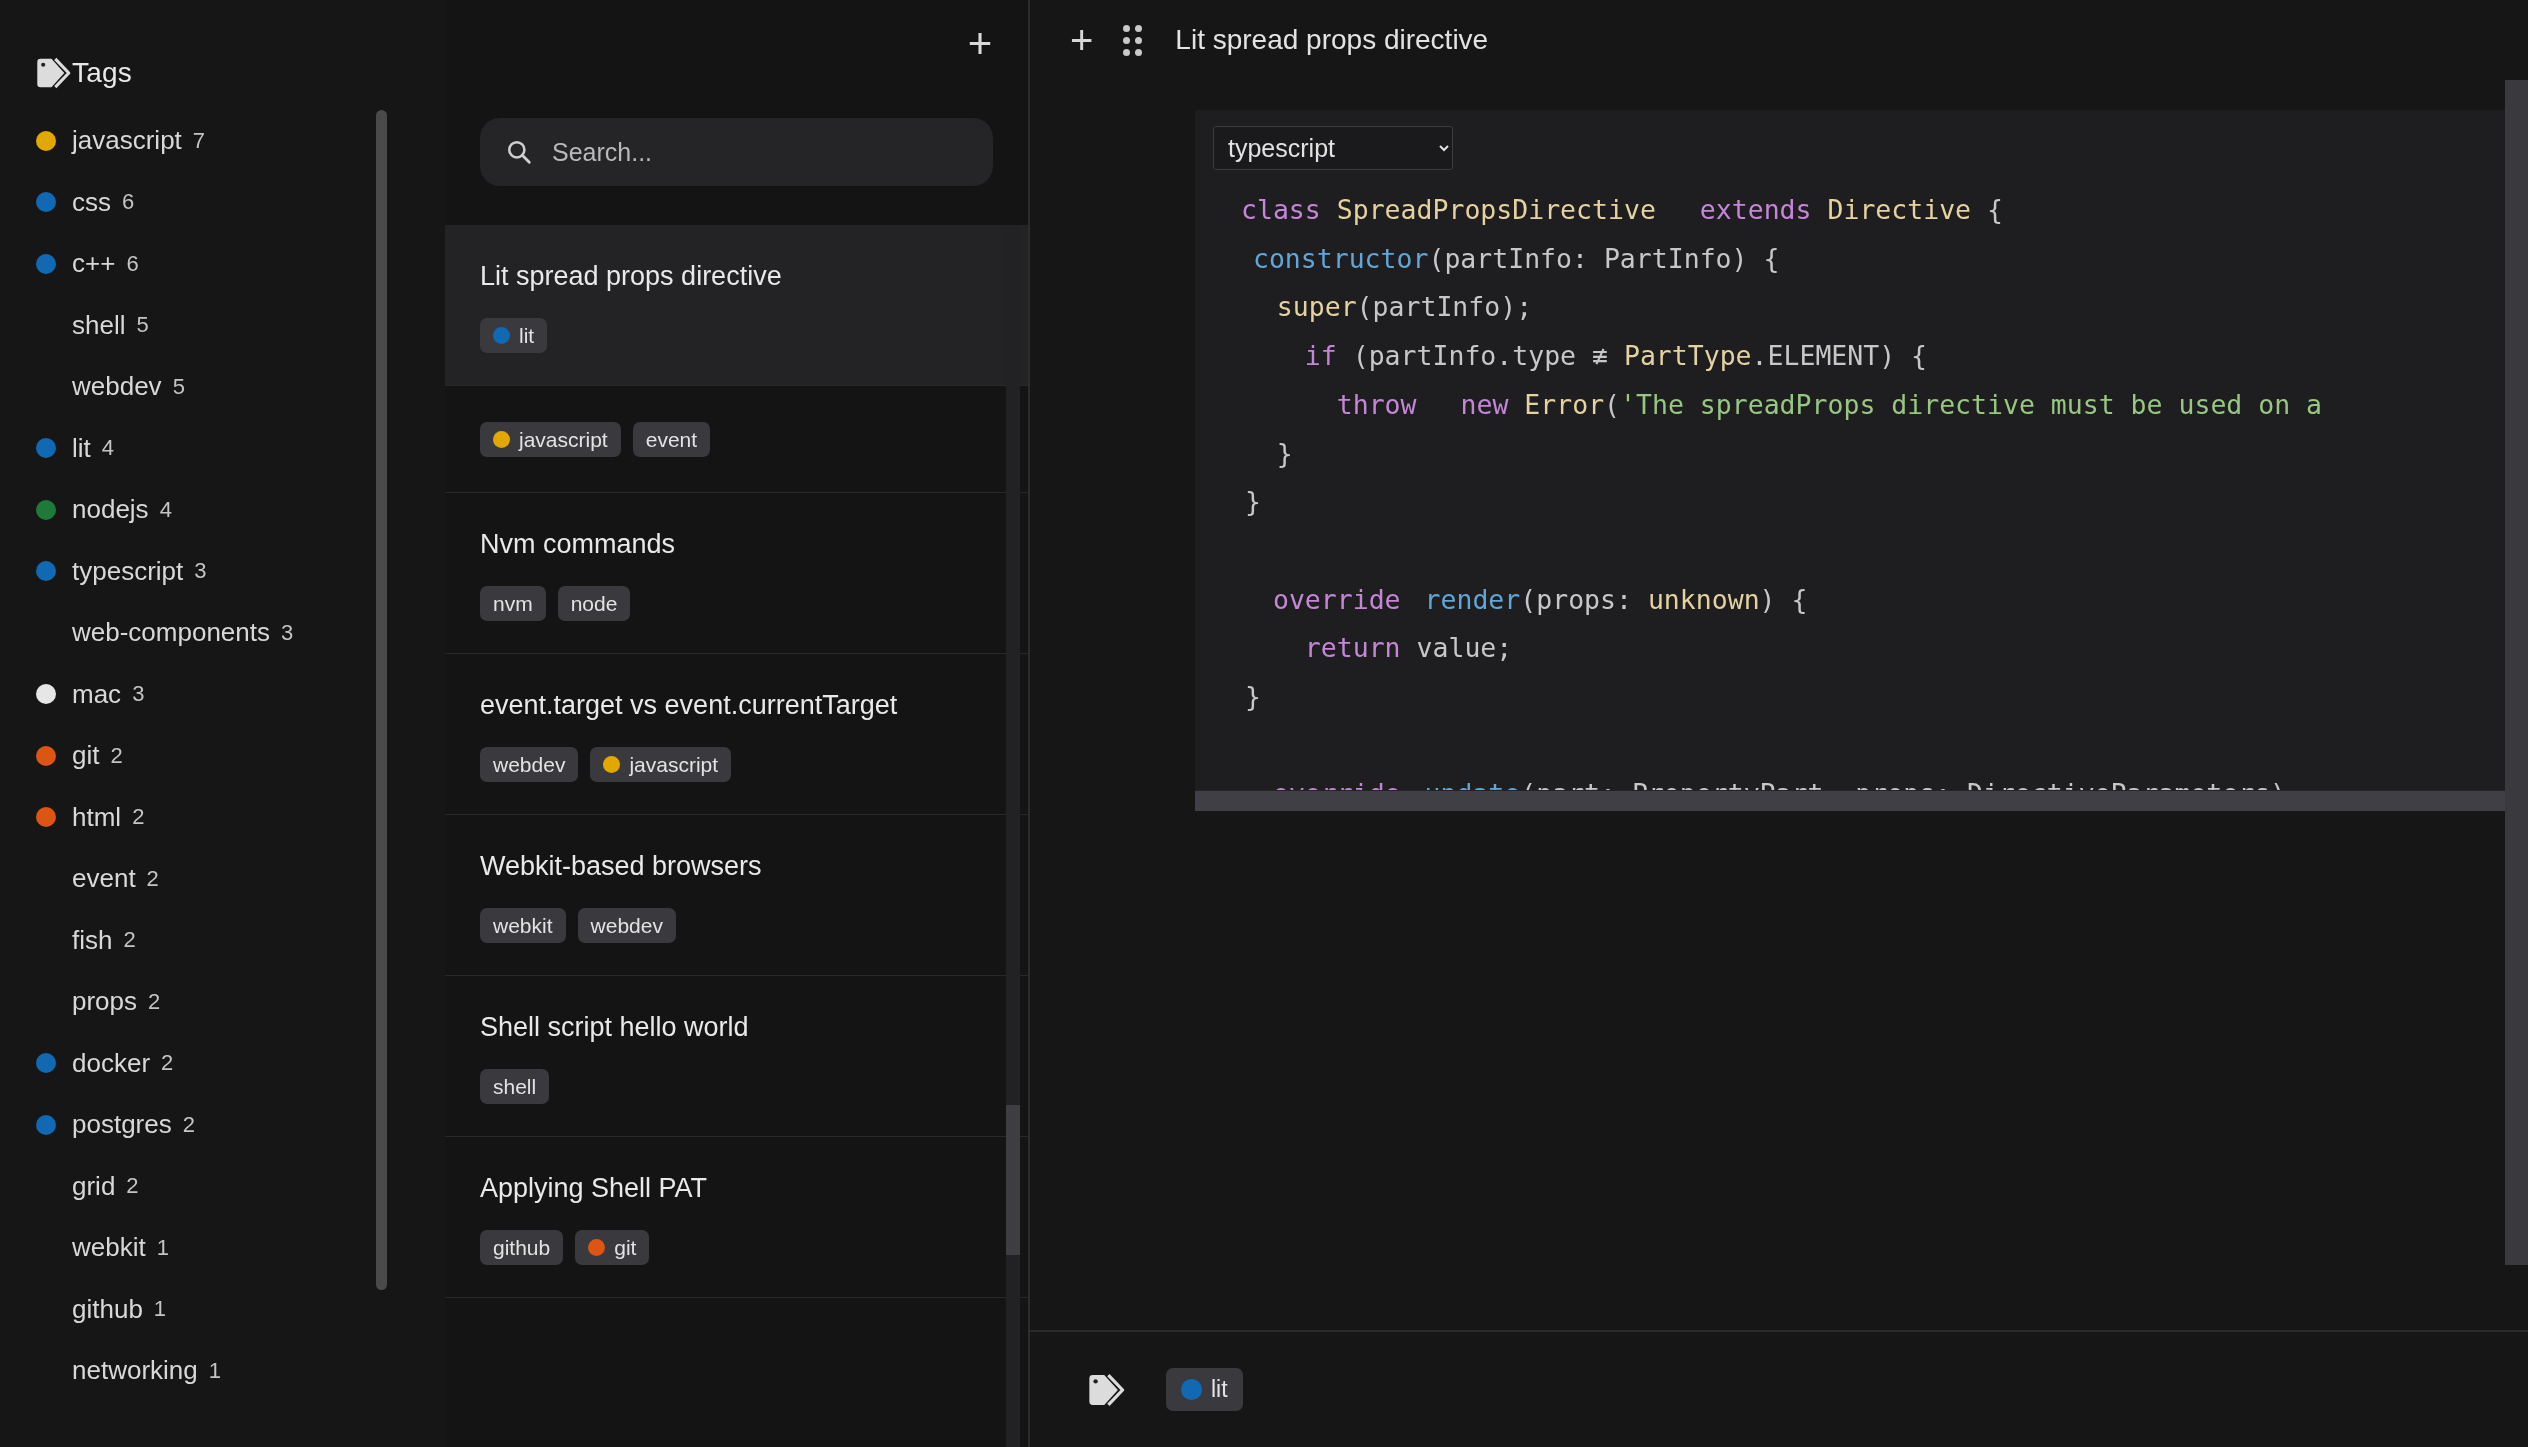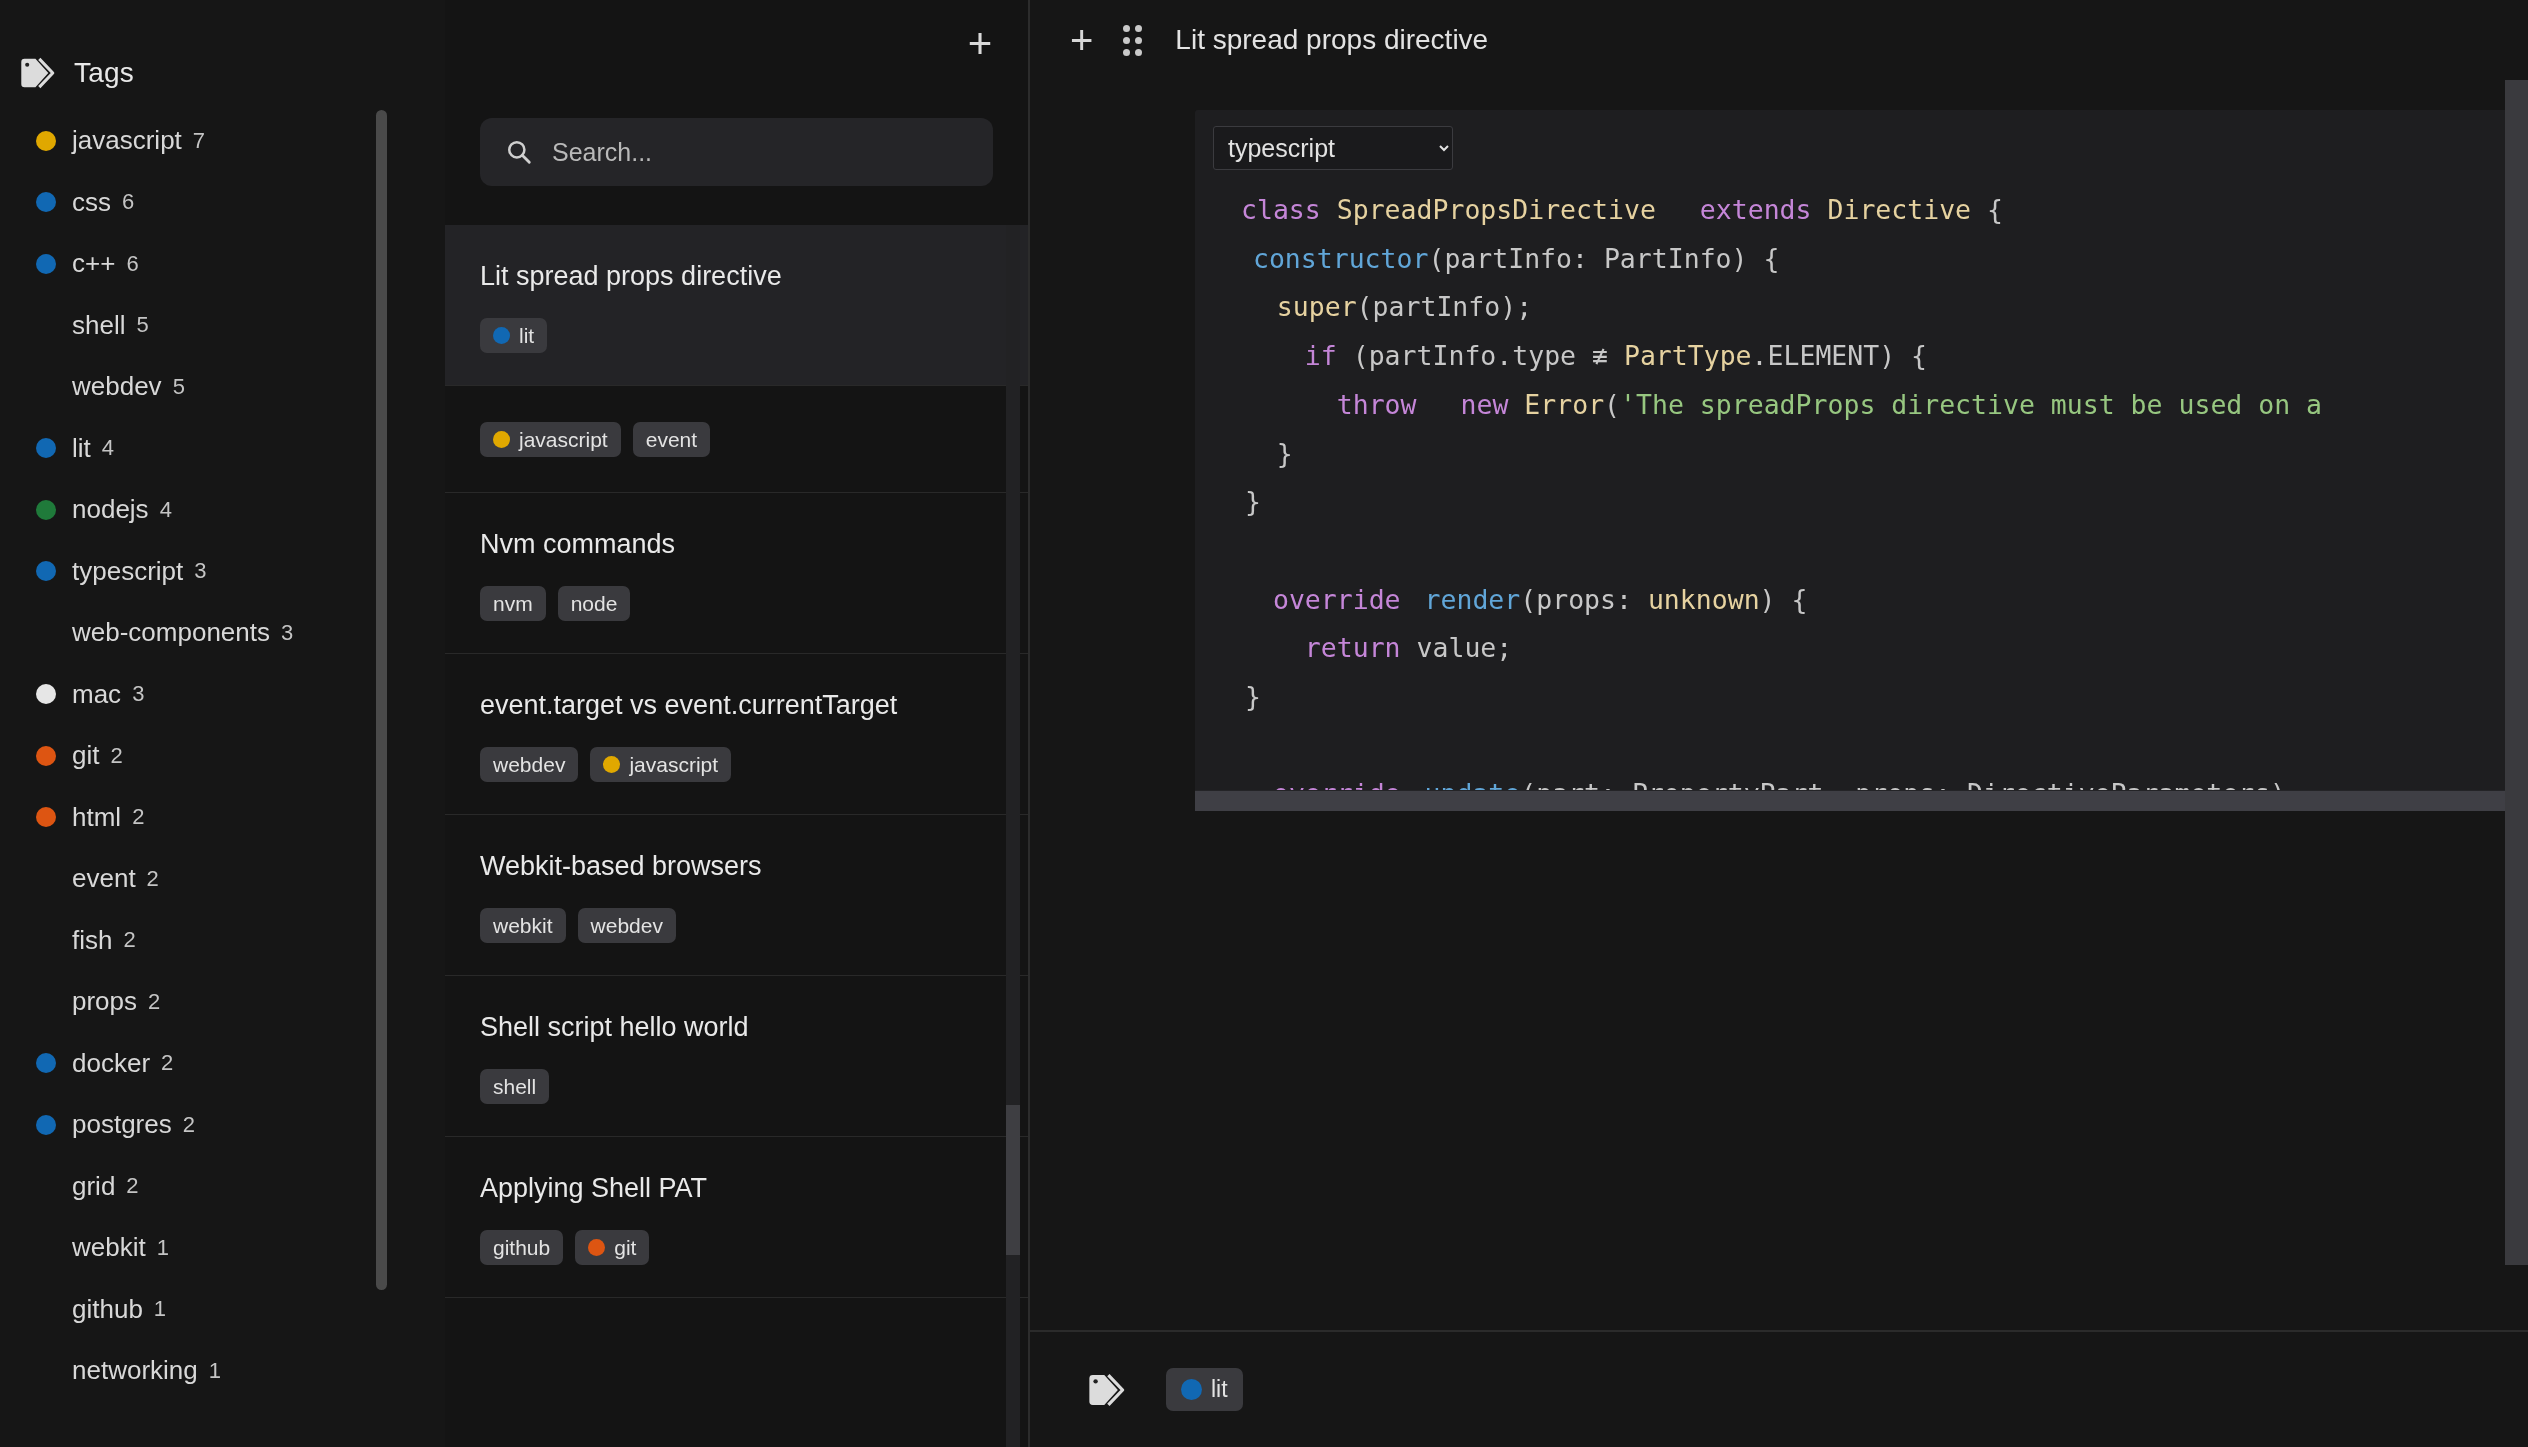--- a/index.html
+++ b/index.html
@@ -12,22 +12,22 @@
   .app { display: flex; width: 2528px; height: 1447px; }
 
   
   .sidebar {
     width: 445px; height: 1447px;
     background: #161616;
     position: relative;
     flex: 0 0 445px;
   }
   .sidebar-header {
-    display: flex; align-items: center; gap: 18px;
-    padding: 46px 0 0 20px;
+    display: flex; align-items: center; 
+    padding: 46px 0 0 36px;
     height: 100px;
   }
   .tag-glyph { width: 36px; height: 34px; display: block; }
   .sidebar-title {
     font-size: 28px; color: #e8e8e8; letter-spacing: .2px;
   }
   .tag-list {
     position: absolute; top: 110px; left: 0; right: 0; bottom: 0;
     padding-left: 36px;
   }
@@ -64,21 +64,21 @@
     position: absolute; top: 18px; right: 22px;
     width: 52px; height: 52px;
     display: flex; align-items: center; justify-content: center;
     color: #d9d9d9; font-size: 42px; font-weight: 300;
     background: none; border: none; cursor: pointer;
     line-height: 1;
   }
   .search-wrap {
     position: absolute; left: 35px; right: 35px; top: 118px;
     height: 68px;
-    background: #252528; border-radius: 12px;
+    background: #252528; border-radius: 20px;
     display: flex; align-items: center; gap: 20px;
     padding: 4px 26px;
   }
   .search-icon { width: 26px; height: 26px; flex: 0 0 26px; }
   .search-input {
     flex: 1; background: transparent; border: none; outline: none;
     font-family: "Liberation Sans", sans-serif;
     font-size: 25px; color: #e4e4e4;
   }
   .search-input::placeholder { color: #b9b9b9; }

